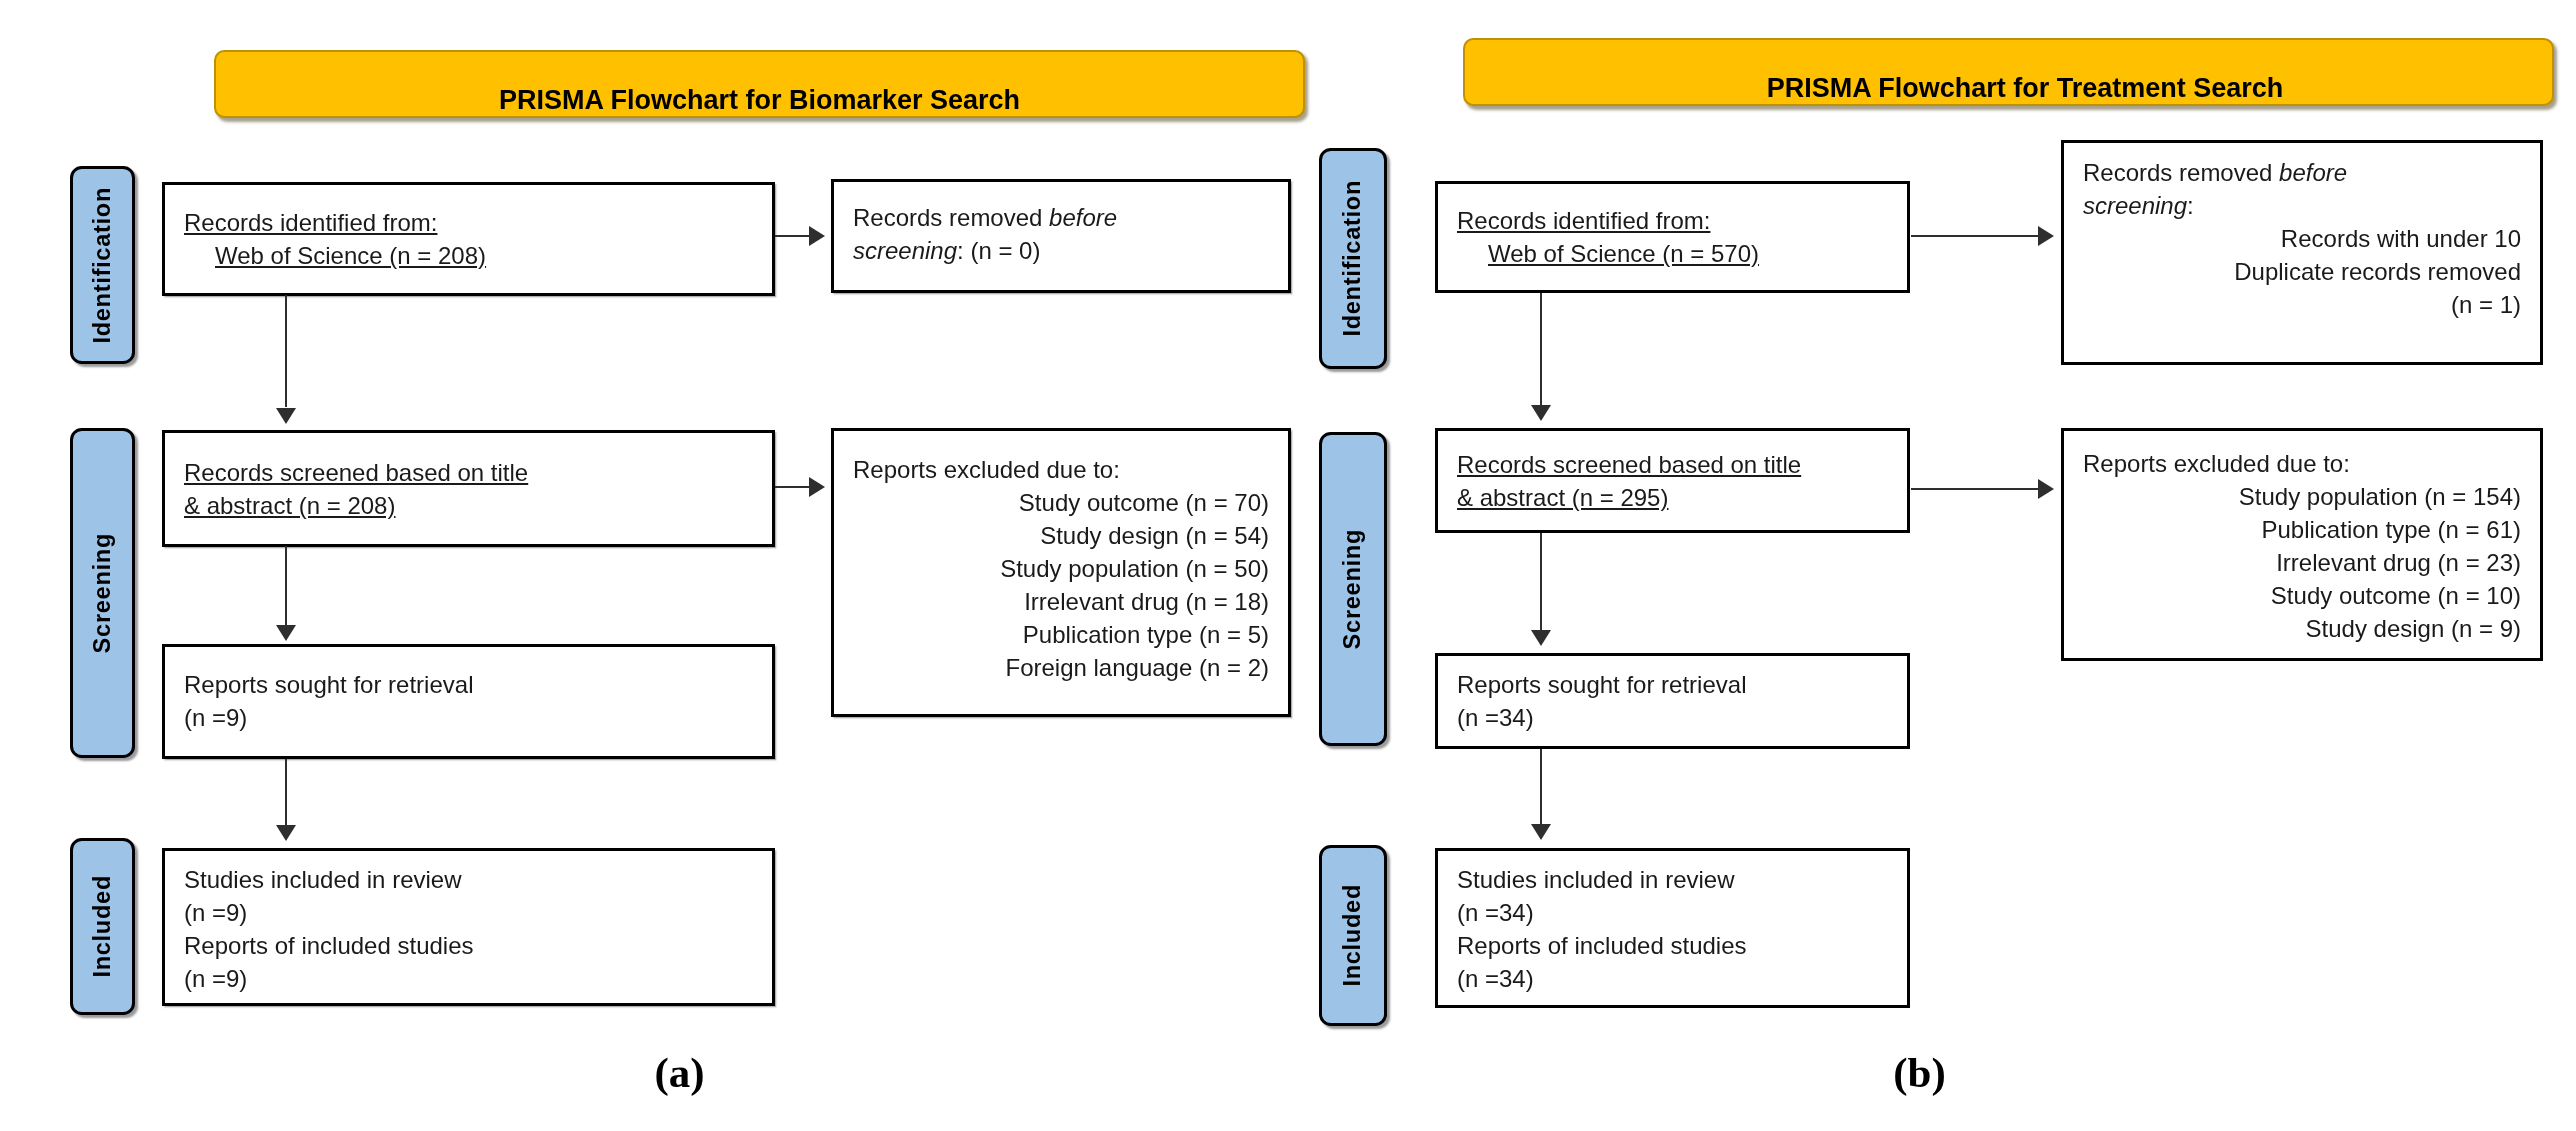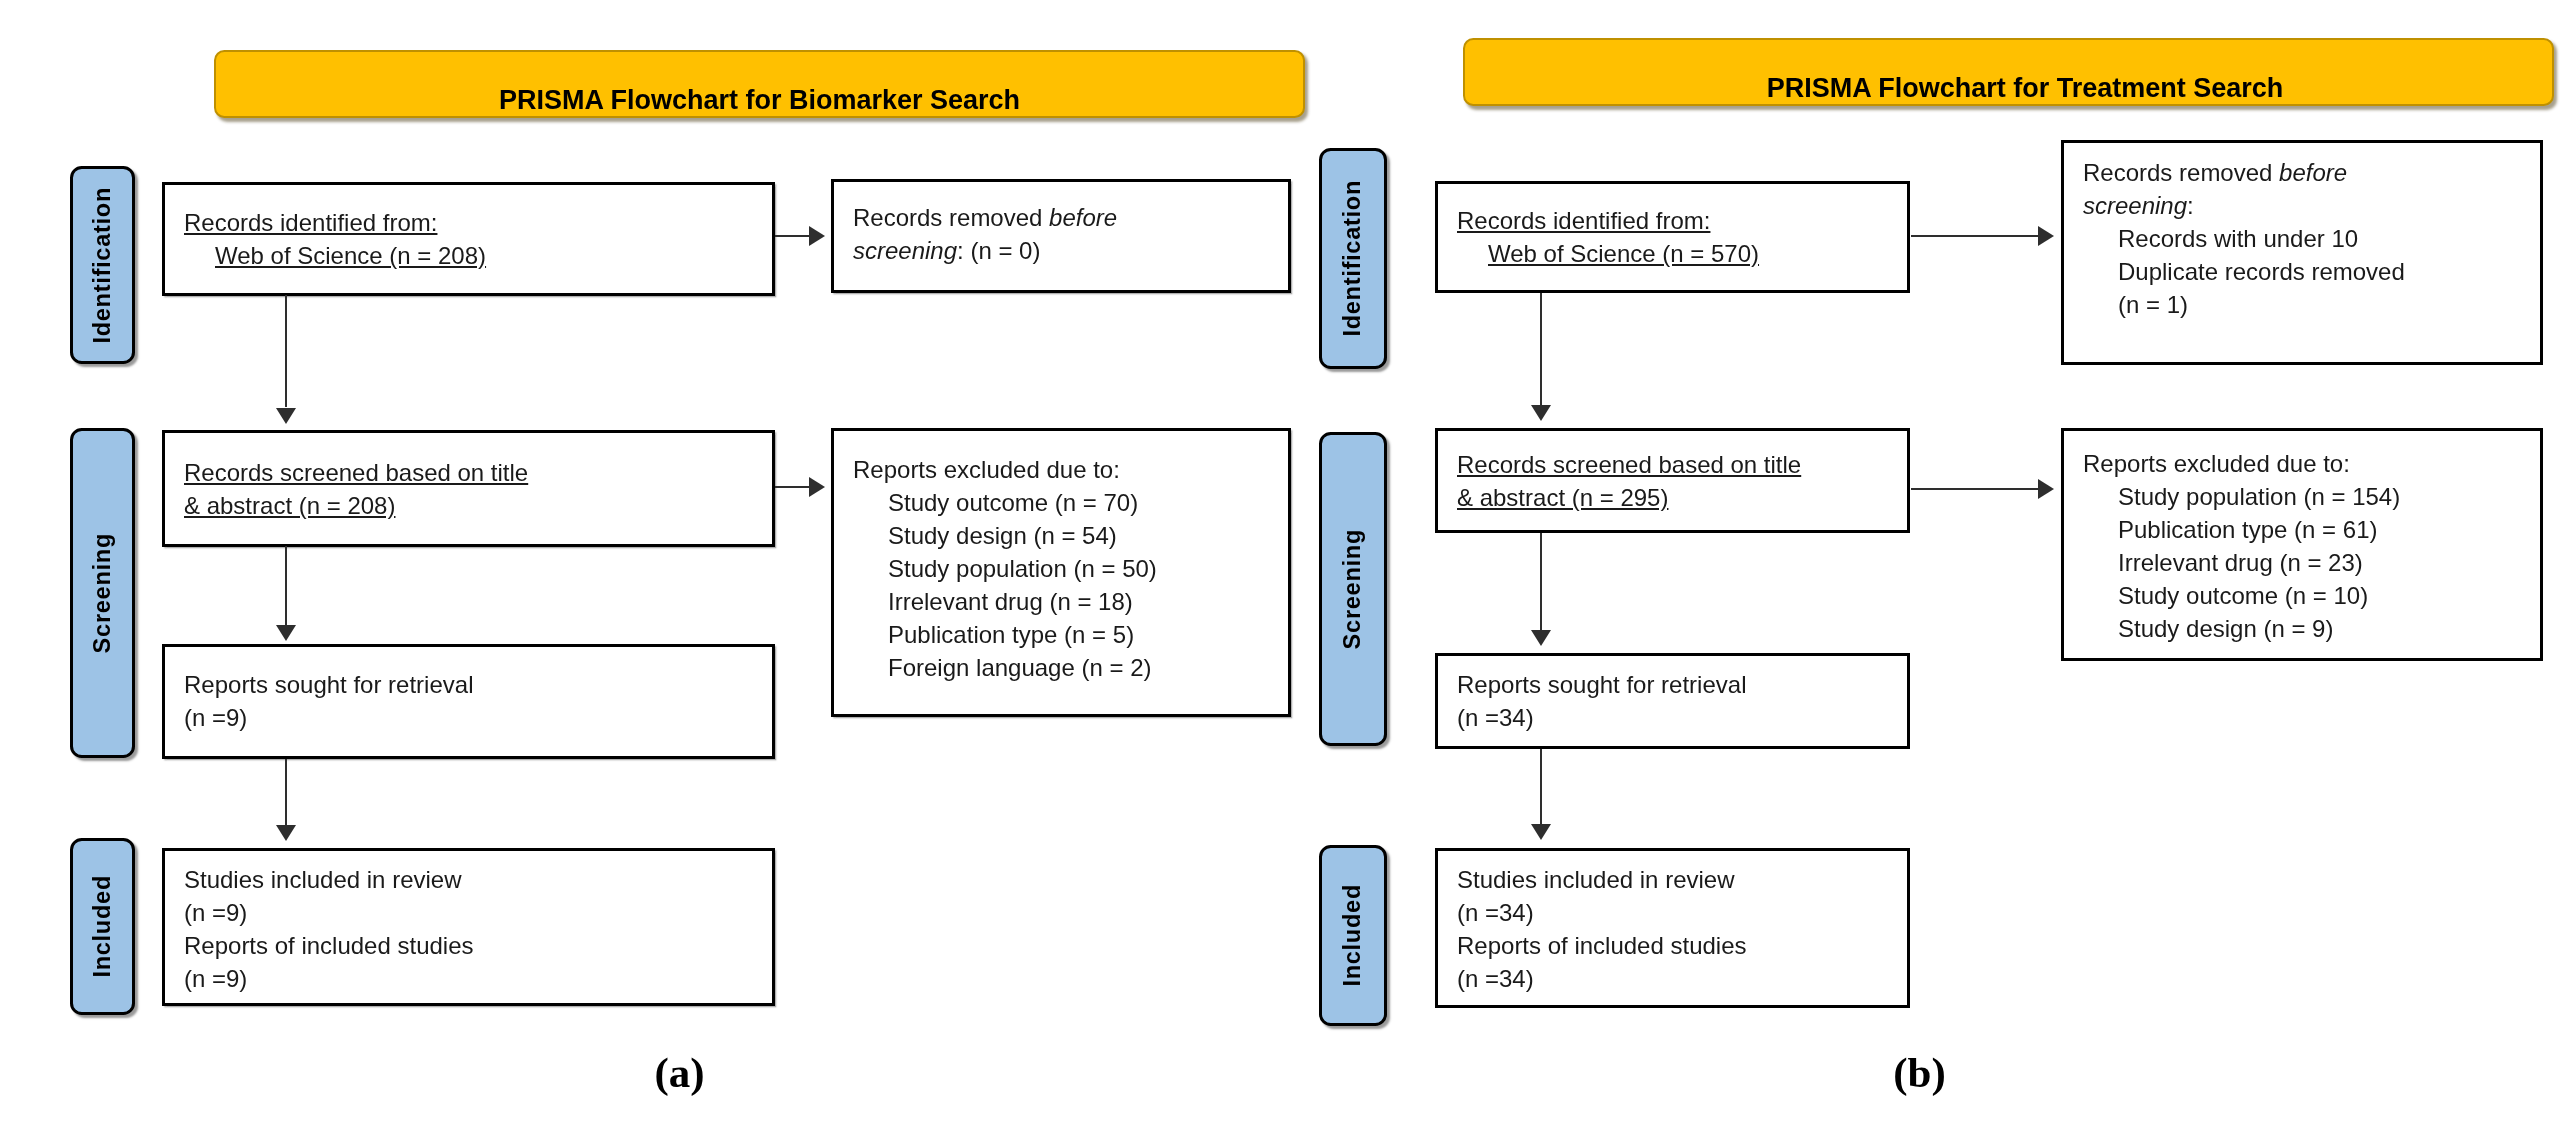--- a/index.html
+++ b/index.html
@@ -18,21 +18,21 @@
   .stage{position:absolute; background:var(--stage-fill); border:3px solid var(--stage-border);
          border-radius:11.8px; display:flex; align-items:center; justify-content:center;
          box-shadow:3px 3px 2.2px rgba(0,0,0,.4);}
   .stage span{writing-mode:vertical-rl; transform:rotate(180deg); font-weight:bold;
               font-size:23.6px; line-height:1; letter-spacing:0.7px; color:#000;}
   .fbox{position:absolute; background:#ffffff; border:3px solid var(--box-border);
         font-size:24px; line-height:33px; padding:15px 19px;}
   .shadowed{box-shadow:2.2px 2.2px 1.5px rgba(110,110,110,.55);}
   .vcenter{display:flex; flex-direction:column; justify-content:center;text-decoration:underline;}
   .ind1{margin-left:31px;}
-  .ind2{margin-left:35px;}
+  .ind2{margin-left:35px;text-align:right;}
   .it{font-style:italic;}
   .vline{position:absolute; width:2.2px; background:var(--arrow);}
   .hline{position:absolute; height:2.2px; background:var(--arrow);}
   .head-down{position:absolute; width:0; height:0; border-left:10.3px solid transparent;
              border-right:10.3px solid transparent; border-top:16px solid var(--arrow);}
   .head-right{position:absolute; width:0; height:0; border-top:10.3px solid transparent;
               border-bottom:10.3px solid transparent; border-left:16px solid var(--arrow);}
   .cap{position:absolute; width:177px; text-align:center; font-family:"Liberation Serif","DejaVu Serif",serif;
        font-size:43px; font-weight:bold; color:#000;}
 </style>

